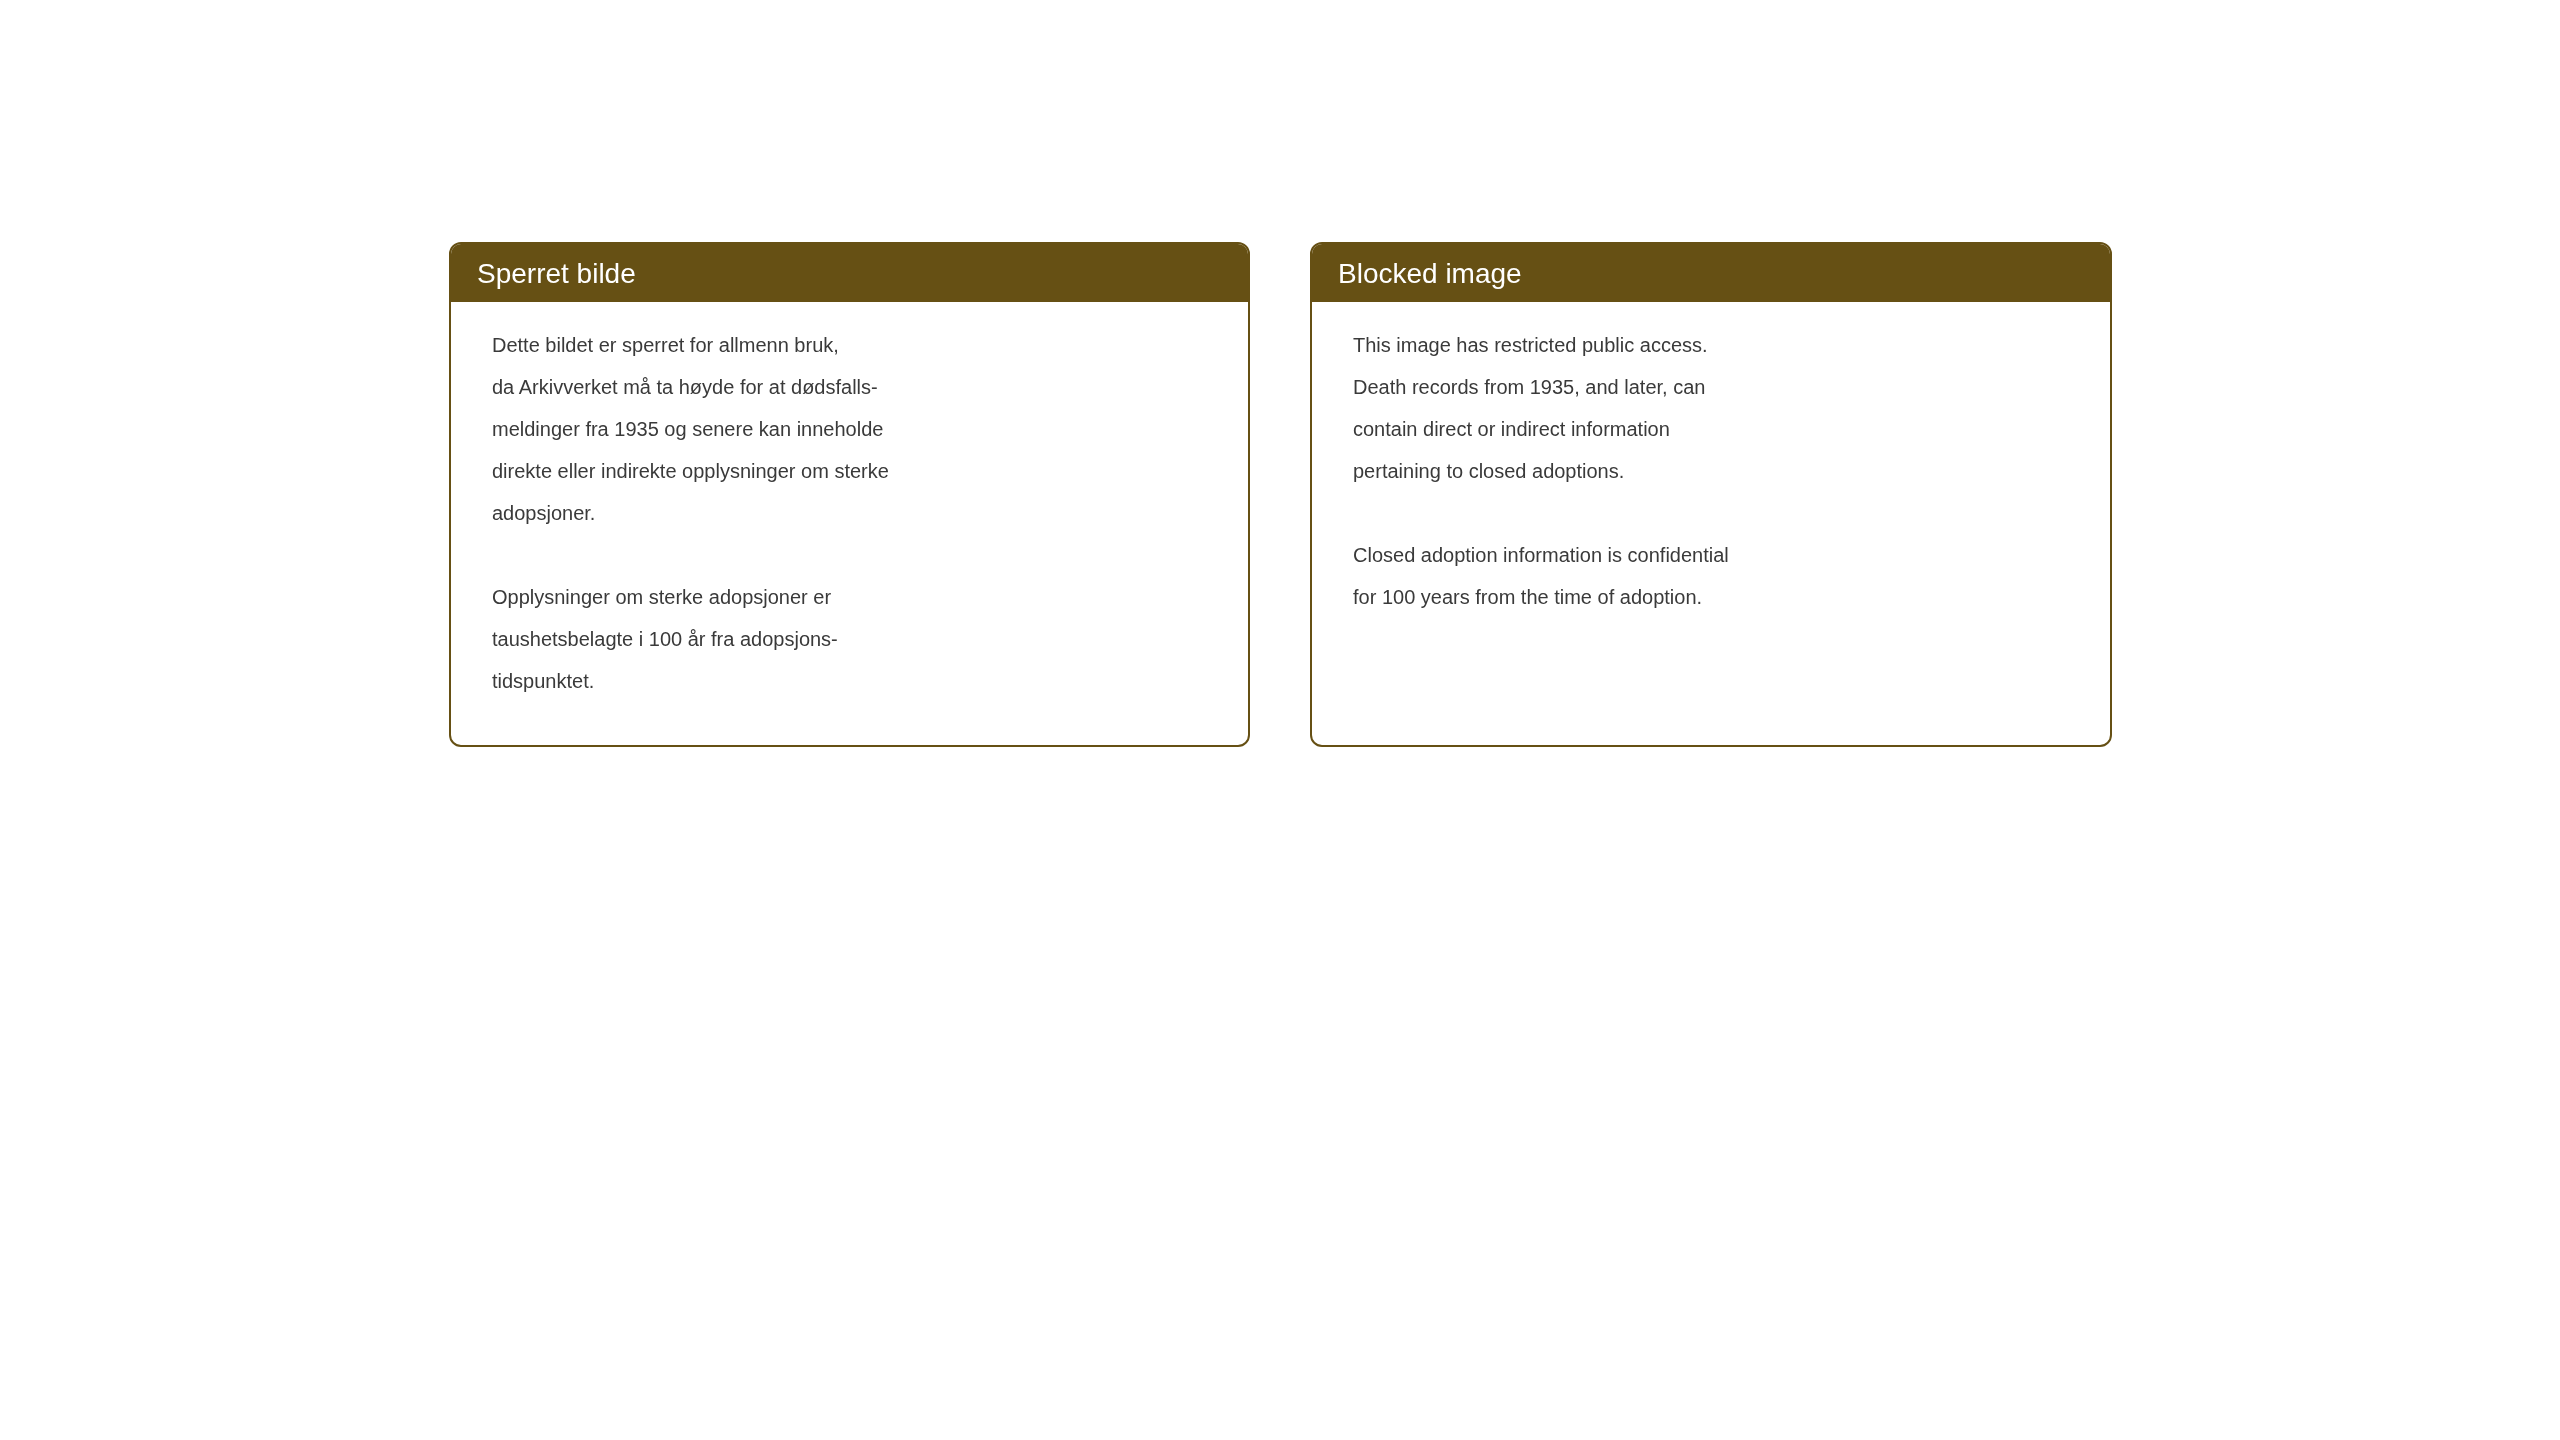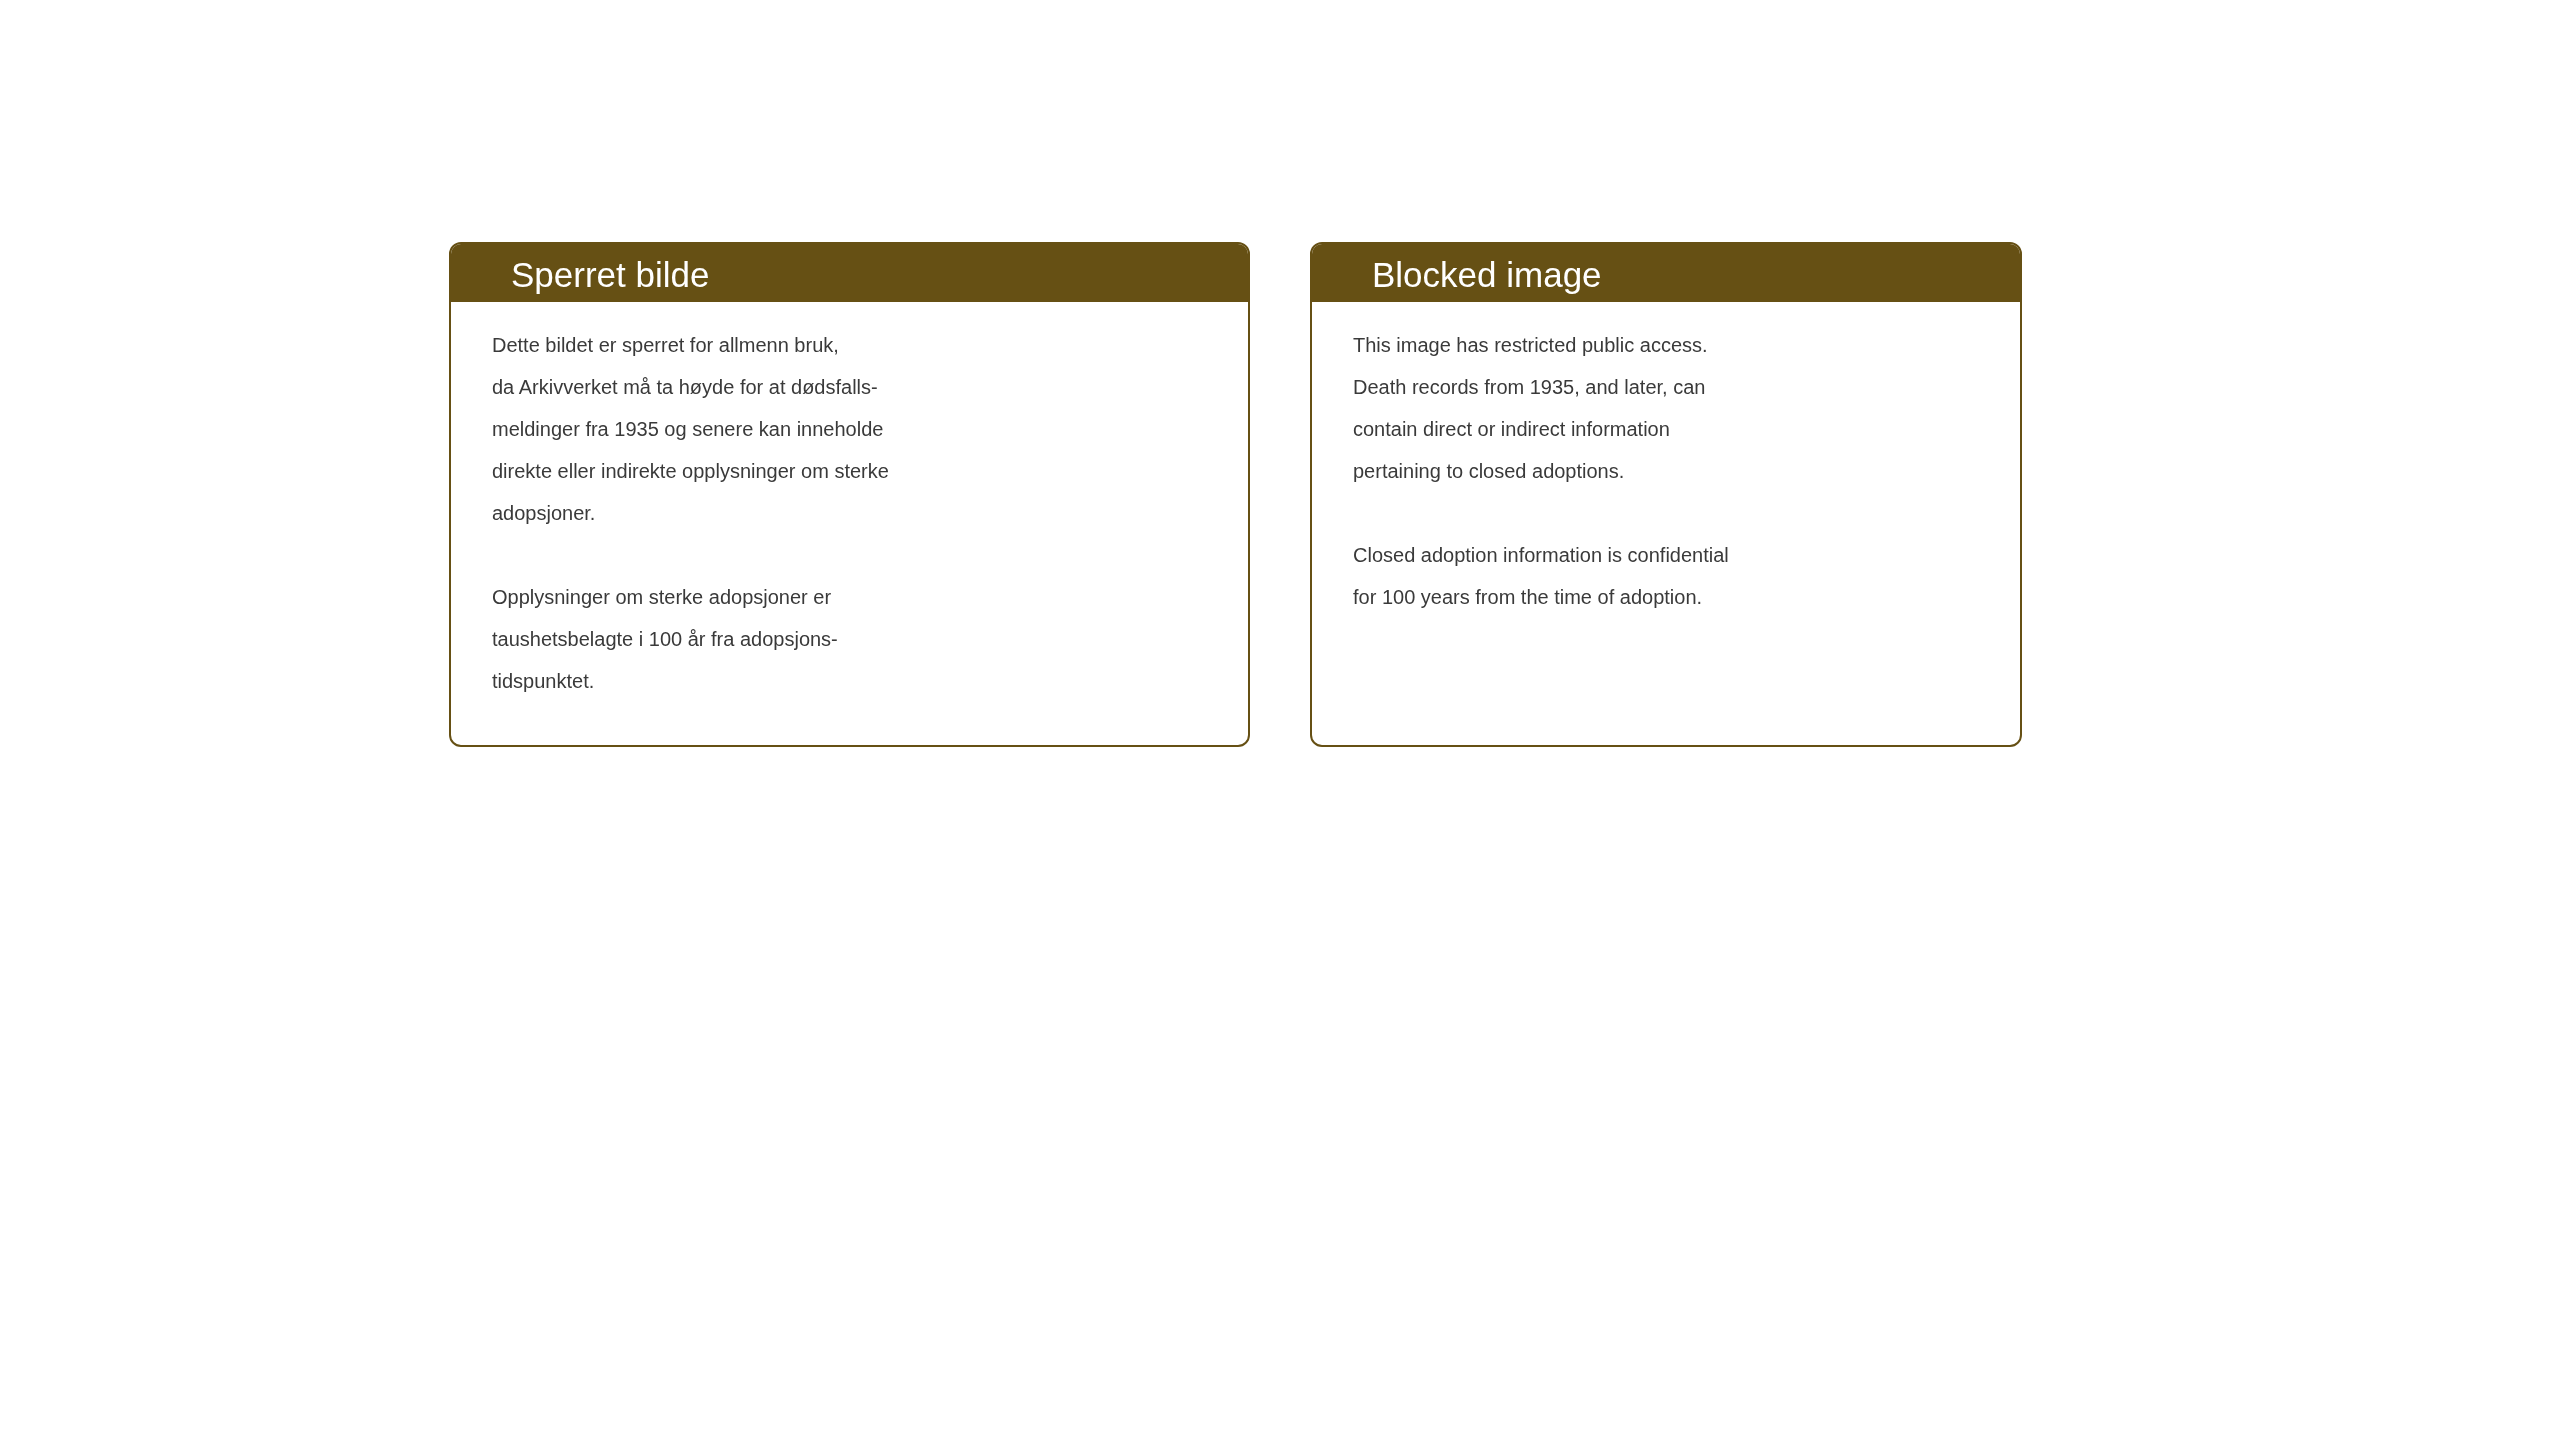--- a/index.html
+++ b/index.html
@@ -24,34 +24,33 @@
   .notice-card{
     position:absolute;
     top:242px;
     height:505px;
     background:var(--card-body-bg);
     border:2px solid var(--card-border);
     border-radius:12px;
     overflow:hidden;
   }
   .card-left{left:449px;width:801px;}
-  .card-right{left:1310px;width:712px;}
+  .card-right{left:1310px;width:802px;}
   .card-header{
     height:58px;
     background:var(--card-header-bg);
     display:flex;
     align-items:center;
     padding-left:26px;
   }
   .card-title{
     color:var(--card-title-text);
-    font-size:35px;
+    font-size:28px;
     line-height:1;
     padding-top:2px;
-    margin-left:34px;
   }
   .card-body{
     padding:22px 41px 0 41px;
     color:var(--card-body-text);
     font-size:20px;
     line-height:42px;
     white-space:pre-line;
   }
 </style>
 </head>

